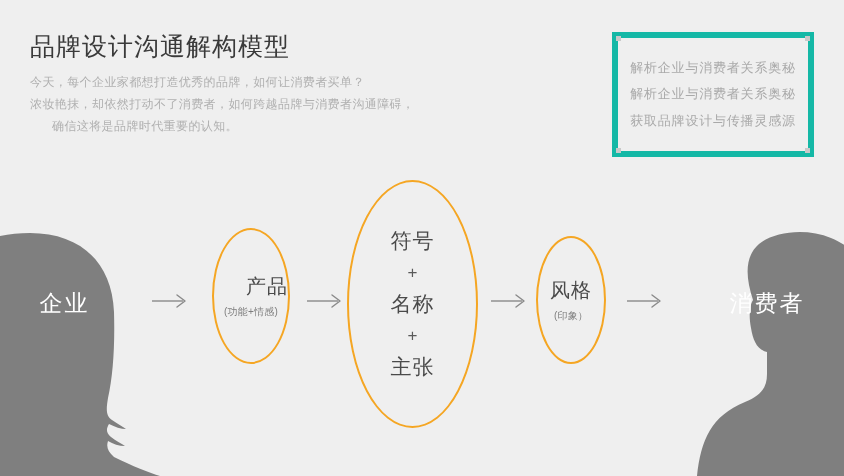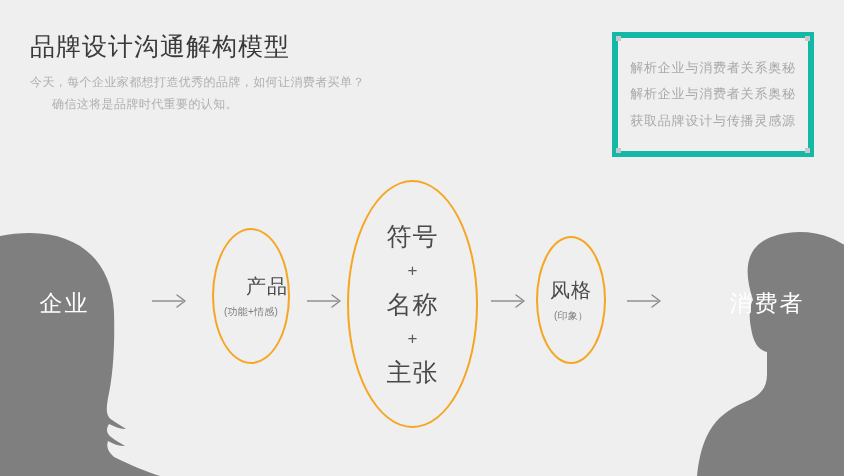--- a/index.html
+++ b/index.html
@@ -142,21 +142,21 @@
   }
   #ellipse-product .ellipse-title { font-size: 20px; text-align: right; }
 
   
   #ellipse-core {
     left: 347px;
     top: 180px;
     width: 131px;
     height: 248px;
   }
-  #ellipse-core .ellipse-title { font-size: 25px; }
+  #ellipse-core .ellipse-title { font-size: 21px; }
   .core-plus {
     color: #5a5a5a;
     font-size: 17px;
     line-height: 1;
     margin: 9px 0;
   }
   .core-word { margin: 2px 0; }
 
   
   #ellipse-style {
@@ -211,20 +211,21 @@
       C 96,50 96,30 110,18
       C 126,5 158,2 182,12
       C 212,24 222,48 220,80
       L 220,250
       Z"></path>
   </svg>
 
   <div id="header">
     <h1 id="title">品牌设计沟通解构模型</h1>
     <div class="sub-line">今天，每个企业家都想打造优秀的品牌，如何让消费者买单？</div>
+    <div class="sub-line">浓妆艳抹，却依然打动不了消费者，如何跨越品牌与消费者沟通障碍，</div>
     <div class="sub-line indent">确信这将是品牌时代重要的认知。</div>
   </div>
 
   <div id="info-box">
     <span class="corner-tick ct-tl"></span>
     <span class="corner-tick ct-tr"></span>
     <span class="corner-tick ct-bl"></span>
     <span class="corner-tick ct-br"></span>
     <div id="info-list">
       <div class="info-line">解析企业与消费者关系奥秘</div>

